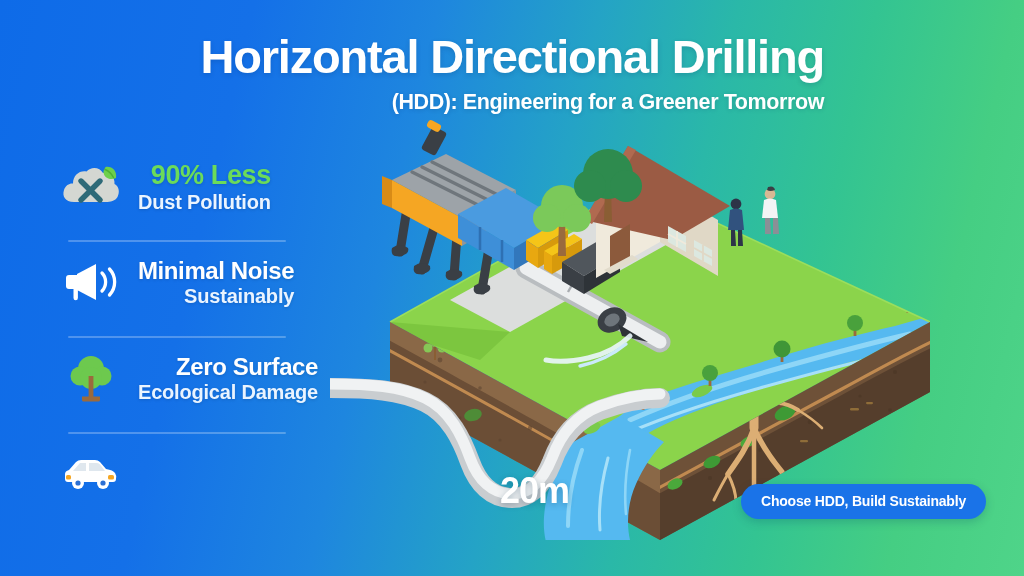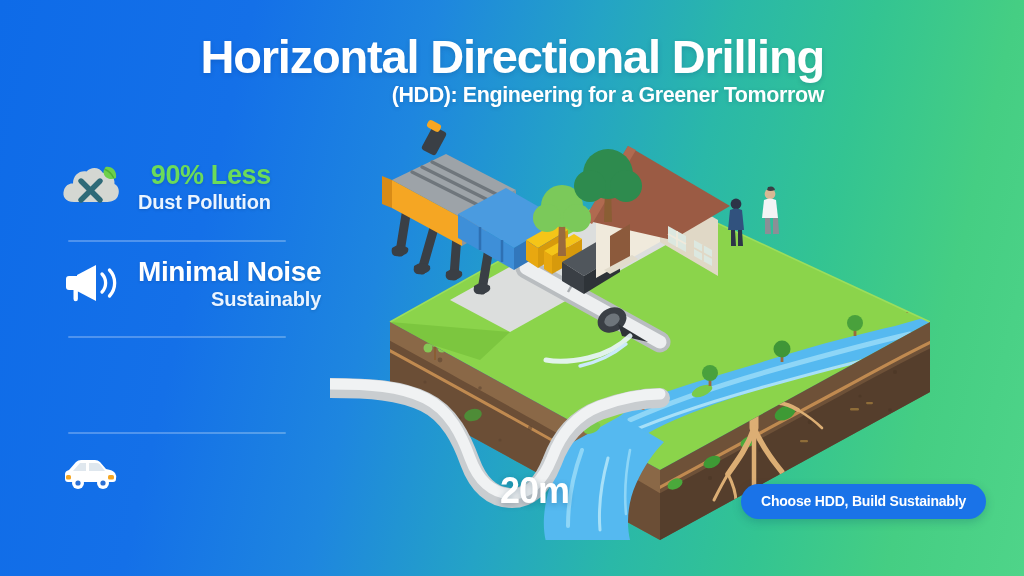--- a/index.html
+++ b/index.html
@@ -27,34 +27,34 @@
   }
   
   #header { position:absolute; left:44px; top:32px; width:780px; }
   #title {
     font-size:47px; font-weight:bold; color:#ffffff;
     letter-spacing:-1.2px; line-height:1.05;
     text-shadow:0 2px 5px rgba(0,40,90,.18);
     white-space:nowrap;
   }
   #subtitle {
-    margin-top:2px;
+    margin-top:9px;
     font-size:21.5px; font-weight:bold; color:#ffffff;
     letter-spacing:-.4px;
     text-shadow:0 1px 4px rgba(0,40,90,.18);
     white-space:nowrap;
   }
   
   #features { position:absolute; left:60px; top:152px; width:300px; }
   .feature { position:relative; height:96px; }
   .feature-row { display:flex; align-items:center; gap:16px; padding-top:6px; }
   .f-icon { width:62px; height:56px; flex:0 0 62px; position:relative; }
   .f-text { padding-top:2px; }
   .f-line1 {
-    font-size:28px; font-weight:bold; color:#ffffff;
+    font-size:24px; font-weight:bold; color:#ffffff;
     letter-spacing:-.4px; line-height:1.12; white-space:nowrap;
     text-shadow:0 1px 3px rgba(0,40,90,.22);
   }
   .f-line1.accent { color:#6BDB5A; font-size:27px; }
   .f-line2 {
     font-size:20px; font-weight:700; color:#EAF4FF;
     letter-spacing:-.2px; line-height:1.2; white-space:nowrap;
     text-shadow:0 1px 3px rgba(0,40,90,.22);
   }
   .divider {
@@ -129,20 +129,36 @@
         </div>
         <div class="f-text">
           <div class="f-line1">Minimal Noise</div>
           <div class="f-line2">Sustainably</div>
         </div>
       </div>
       <div class="divider"></div>
     </div>
 
     <div class="feature">
+      <div class="feature-row">
+        <div class="f-icon">
+          <svg width="62" height="56" viewBox="0 0 62 56">
+            <circle cx="31" cy="19" r="13" fill="#6DC94E"></circle>
+            <circle cx="20" cy="26" r="9.5" fill="#6DC94E"></circle>
+            <circle cx="42" cy="26" r="9.5" fill="#6DC94E"></circle>
+            <circle cx="31" cy="28" r="11" fill="#6DC94E"></circle>
+            <path d="M28.6 26 h4.8 v21 h-4.8 z" fill="#9A6A3D"></path>
+            <path d="M22 46.5 h18 v3.4 a1.7 1.7 0 0 1 -1.7 1.7 h-14.6 a1.7 1.7 0 0 1 -1.7 -1.7 z" fill="#9A6A3D"></path>
+          </svg>
+        </div>
+        <div class="f-text">
+          <div class="f-line1">Zero Surface</div>
+          <div class="f-line2">Ecological Damage</div>
+        </div>
+      </div>
       <div class="divider"></div>
     </div>
 
     <div class="feature">
       <div class="feature-row">
         <div class="f-icon">
           <svg width="62" height="56" viewBox="0 0 62 56">
             <path d="M8 36 q-3 0 -3 -3 v-5 q0 -3 4 -4 l7 -8 q2 -2 5 -2 h14 q3 0 5 2 l6 7 q7 1 9 4 q2 3 1 6 q0 3 -3 3 z" fill="#FFFFFF"></path>
             <path d="M20 17 h6 v8 h-13 z" fill="#DFE7EE"></path>
             <path d="M29 17 h8 q2 0 3 1.5 l5 6.5 h-16 z" fill="#DFE7EE"></path>

